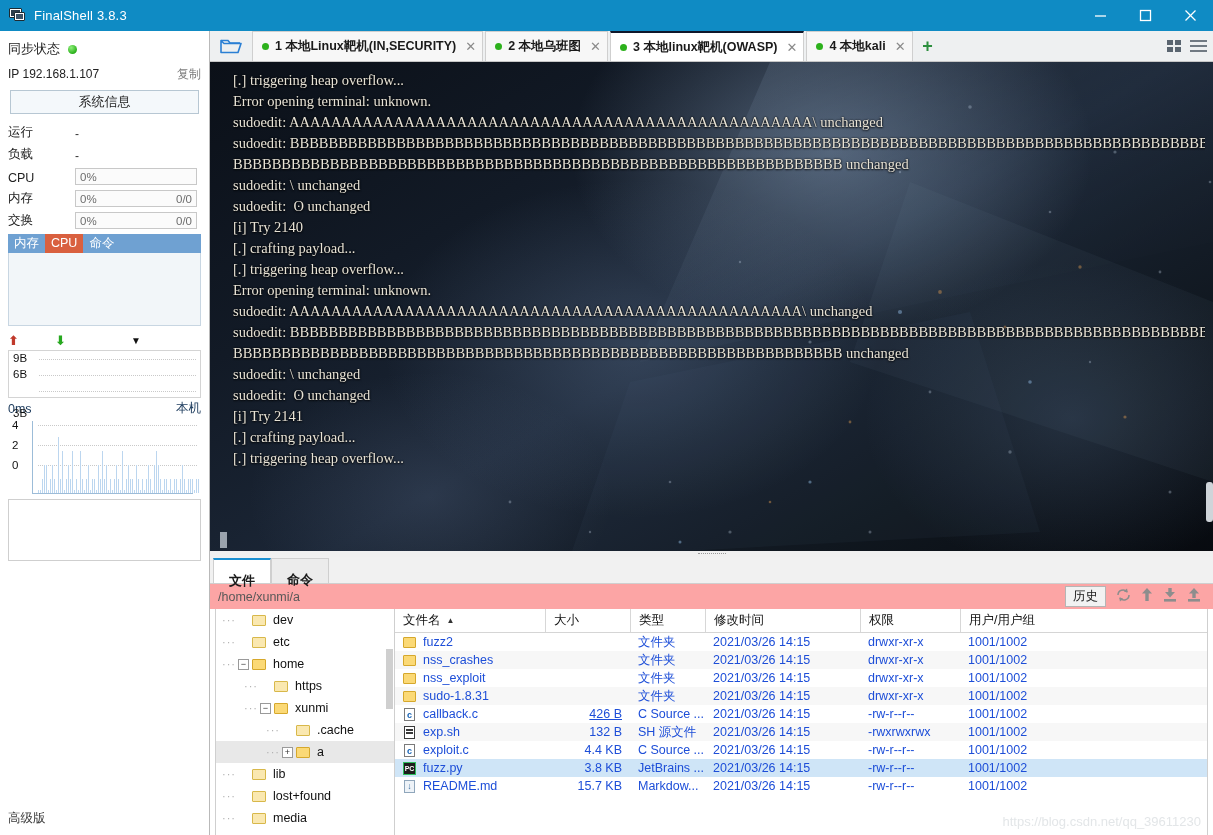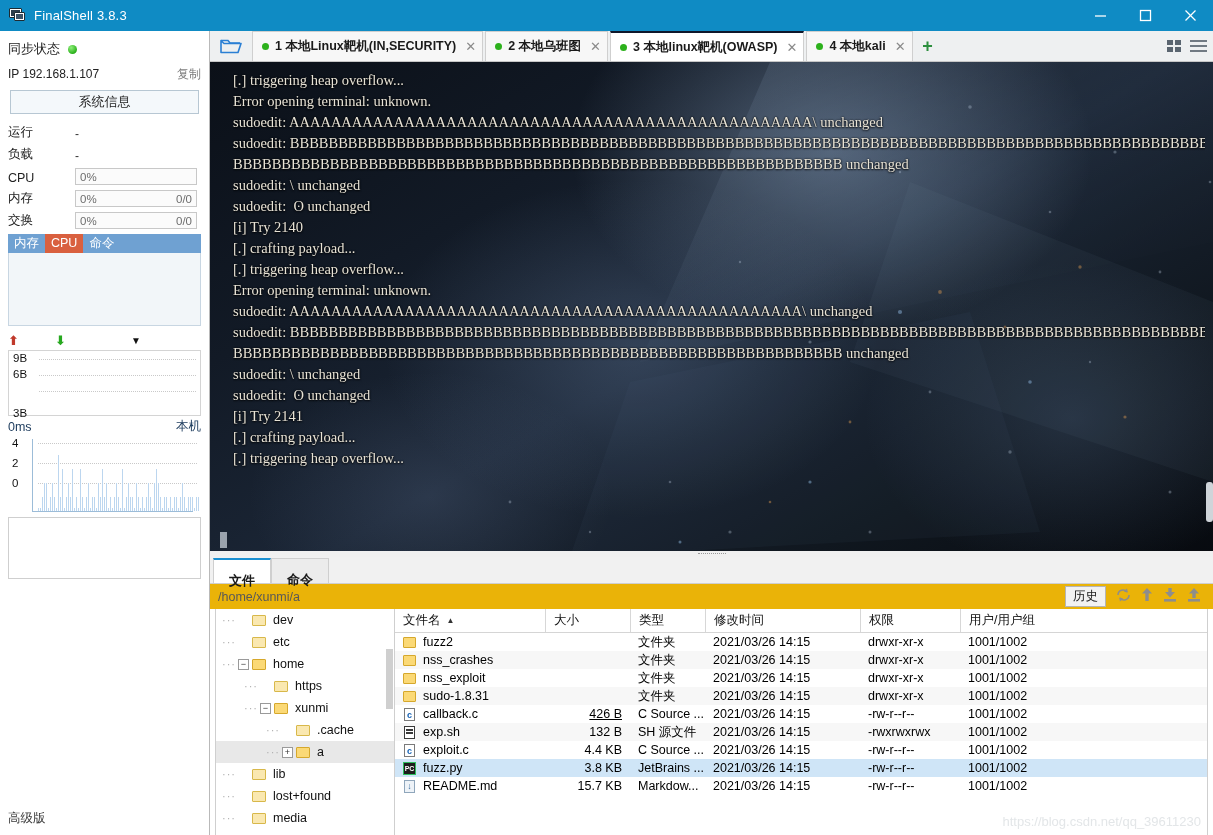--- a/index.html
+++ b/index.html
@@ -98,21 +98,21 @@
 
   .net-arrows { display: flex; align-items: center; padding: 6px 10px 2px 8px; height: 16px; }
   .arrow-up { color: #c0392b; font-size: 13px; font-weight: bold; }
   .arrow-down { color: #27a81f; font-size: 13px; font-weight: bold; margin-left: 36px; }
   .caret-down { margin-left: auto; margin-right: 58px; color: #111; font-size: 10px; }
 
   .graph-box {
     margin: 0 8px; border: 1px solid #d4d4d4; background: #ffffff; position: relative;
     box-sizing: border-box;
   }
-  .graph-box.net { height: 66px; }
+  .graph-box.net { height: 48px; }
   .graph-box.ping { height: 82px; border: none; }
   .ytick {
     position: absolute; left: 4px; font-size: 11.5px; color: #111;
   }
   .gridline {
     position: absolute; left: 30px; right: 4px; height: 0;
     border-top: 1px dotted #c9c9c9;
   }
   .ping-head { display: flex; align-items: center; padding: 2px 8px 0 8px; }
   .ping-ms { font-size: 12.5px; color: #1b3a5c; }
@@ -217,21 +217,21 @@
     background: #f1f1f1; box-sizing: border-box;
   }
   .fm-tabs { display: flex; align-items: flex-end; height: 26px; padding-left: 3px; }
   .fm-tab {
     height: 25px; line-height: 25px; padding: 8px 15px; font-size: 13px; font-weight: bold;
     background: #ececec; border: 1px solid #cfcfcf; border-bottom: none; cursor: pointer;
     box-sizing: border-box; color: #1a1a1a;
   }
   .fm-tab.active { background: #ffffff; border-top: 2px solid #1a8fd1; }
   .fm-pathbar {
-    height: 25px; background: #eab308; border-top: 1px solid #cfcfcf;
+    height: 25px; background: #fca5a5; border-top: 1px solid #cfcfcf;
     display: flex; align-items: center; padding: 0 6px 0 8px;
   }
   .fm-path { font-size: 12.5px; color: #585858; }
   .fm-path-actions { margin-left: auto; display: flex; align-items: center; gap: 10px; padding-right: 6px;}
   .hist-btn {
     border: 1px solid #b5b5b5; background: #f2f2f2; font-size: 12.5px; padding: 1px 7px;
     cursor: pointer; color: #1a1a1a;
   }
   .fm-body { display: flex; height: 227px; background: #ffffff; }
   .fm-tree {
@@ -270,21 +270,21 @@
   }
   .fl-head {
     display: flex; height: 23px; align-items: center; border-bottom: 1px solid #d5d5d5;
     background: #ffffff; font-size: 12.5px; color: #111;
   }
   .fl-head .hc { height: 23px; line-height: 23px; padding-left: 8px; box-sizing: border-box;
     border-left: 1px solid #d7d7d7; display: flex; align-items: center; }
   .fl-head .hc:first-child { border-left: none; }
   .sort-caret { margin-left: 6px; font-size: 8px; color: #333; }
   .fl-row {
-    display: flex; height: 18px; align-items: center; font-size: 12.5px; color: #000000;
+    display: flex; height: 18px; align-items: center; font-size: 12.5px; color: #1d4ed8;
     cursor: pointer;
   }
   .fl-row.alt { background: #f7f7f7; }
   .fl-row.sel { background: #cfe5f7; }
   .fl-cell { height: 18px; line-height: 18px; padding-left: 8px; box-sizing: border-box;
     overflow: hidden; white-space: nowrap; }
   .fl-cell.num { text-align: right; padding-right: 8px; padding-left: 0; }
   .fl-name { display: flex; align-items: center; }
   .f-ico { width: 14px; height: 13px; margin-right: 6px; flex: 0 0 14px; position: relative; }
   .f-ico.folder:before {

